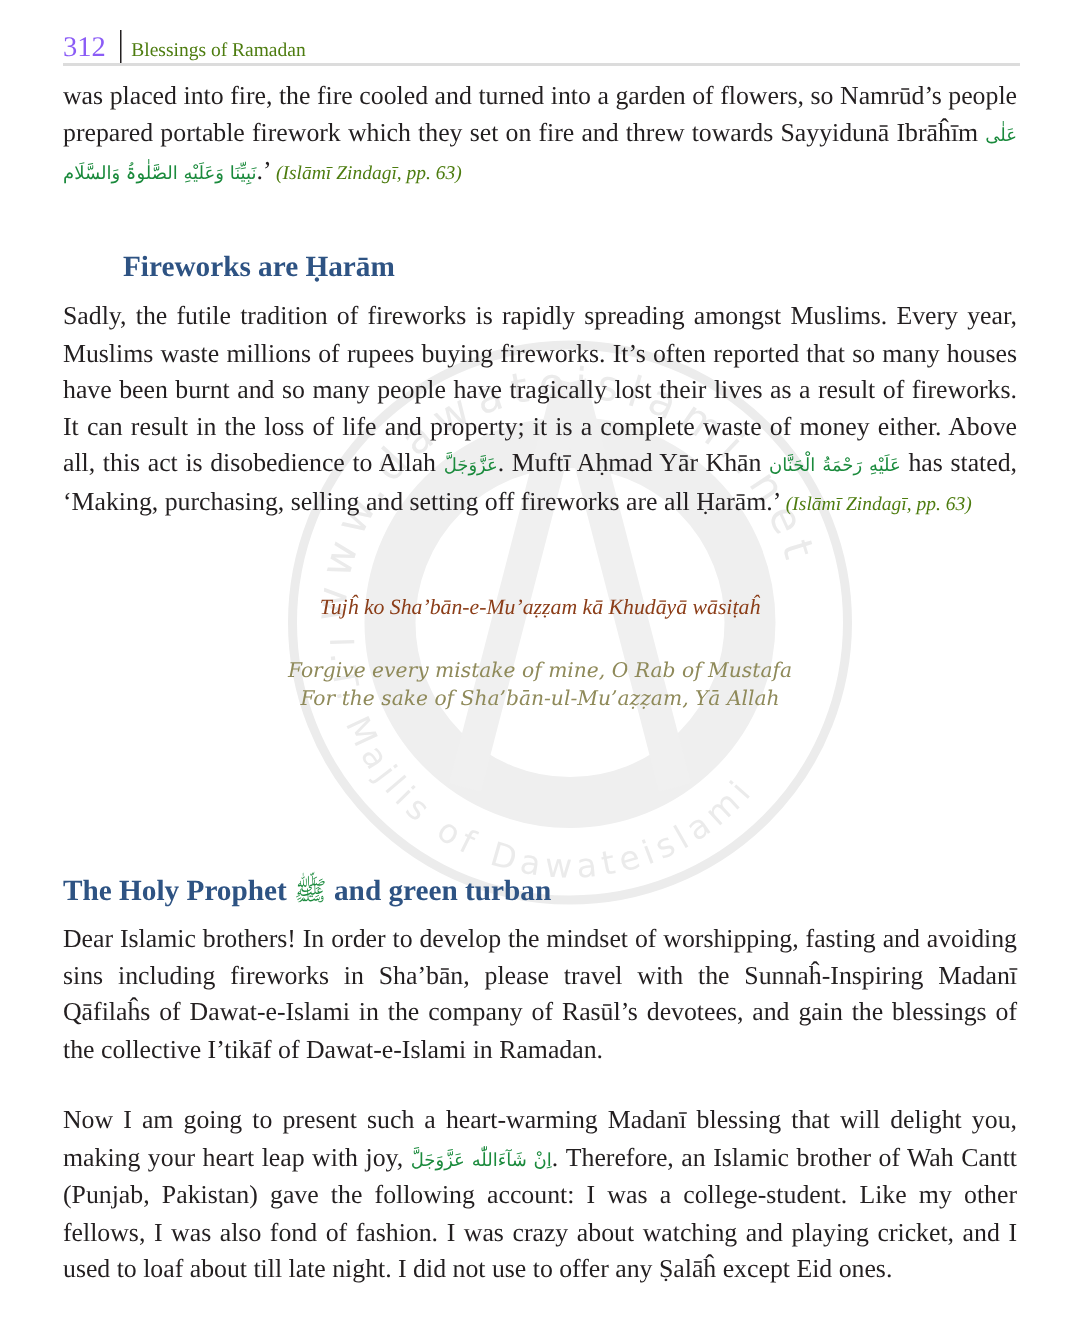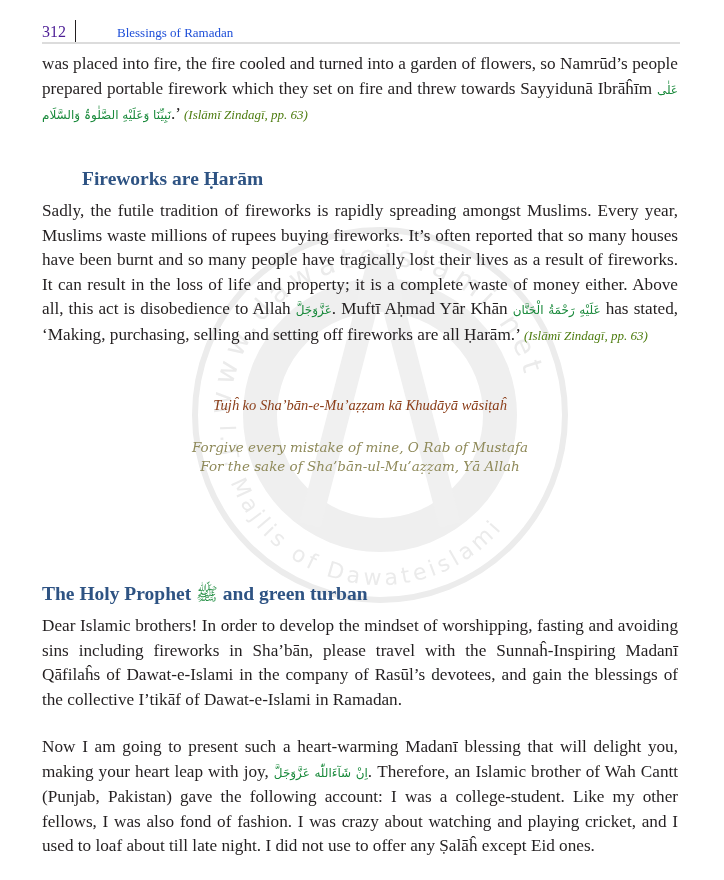--- a/index.html
+++ b/index.html
@@ -10,23 +10,23 @@
     }
     .watermark {
       position: absolute; left: 190px; top: 225px; width: 380px; height: 380px;
       pointer-events: none; z-index: 0;
     }
     .page { position: absolute; left: 42px; top: 0; width: 636px; z-index: 1; }
     .header {
       position: absolute; left: 0; top: 20px; width: 638px; height: 22px;
       display: flex; align-items: flex-end;
     }
-    .page-number { font-size: 16px; line-height: 20px; color: #4c1d95; }
+    .page-number { font-size: 19px; line-height: 20px; color: #8b5cf6; }
     .header-sep { display: inline-block; width: 1px; height: 22px; background: #231f20; margin: 0 7px 0 9px; }
-    .book-title { font-size: 13px; line-height: 18px; color: #1d4ed8; margin-left: 34px; }
+    .book-title { font-size: 13px; line-height: 18px; color: #4d7c0f; }
     .header-rule { position: absolute; left: 0; top: 42px; width: 638px; height: 2px; background: #dcdcdc; }
     .p {
       font-size: 17.2px; line-height: 24.5px; text-align: justify;
       text-align-last: left; margin: 0;
     }
     .block { position: absolute; left: 0; width: 636px; }
     .heading {
       position: absolute; left: 0; font-size: 19.5px; font-weight: bold; color: #2e5383;
       font-family: "Liberation Serif", serif;
     }

